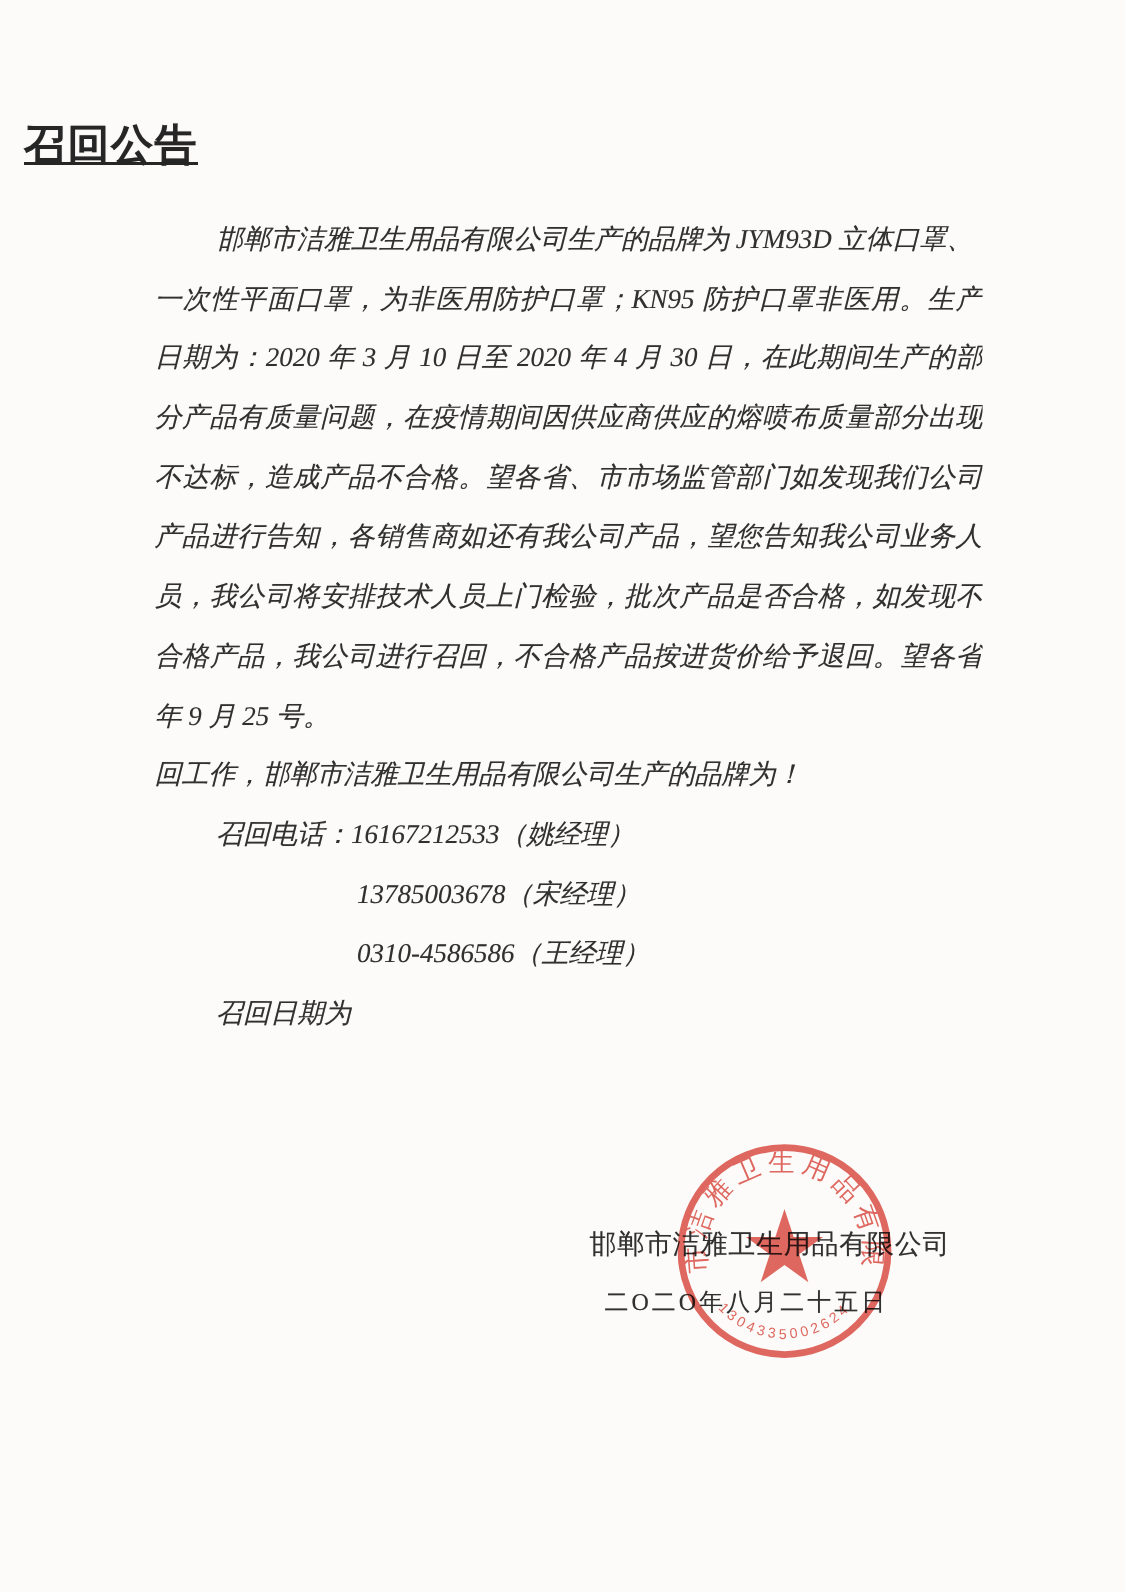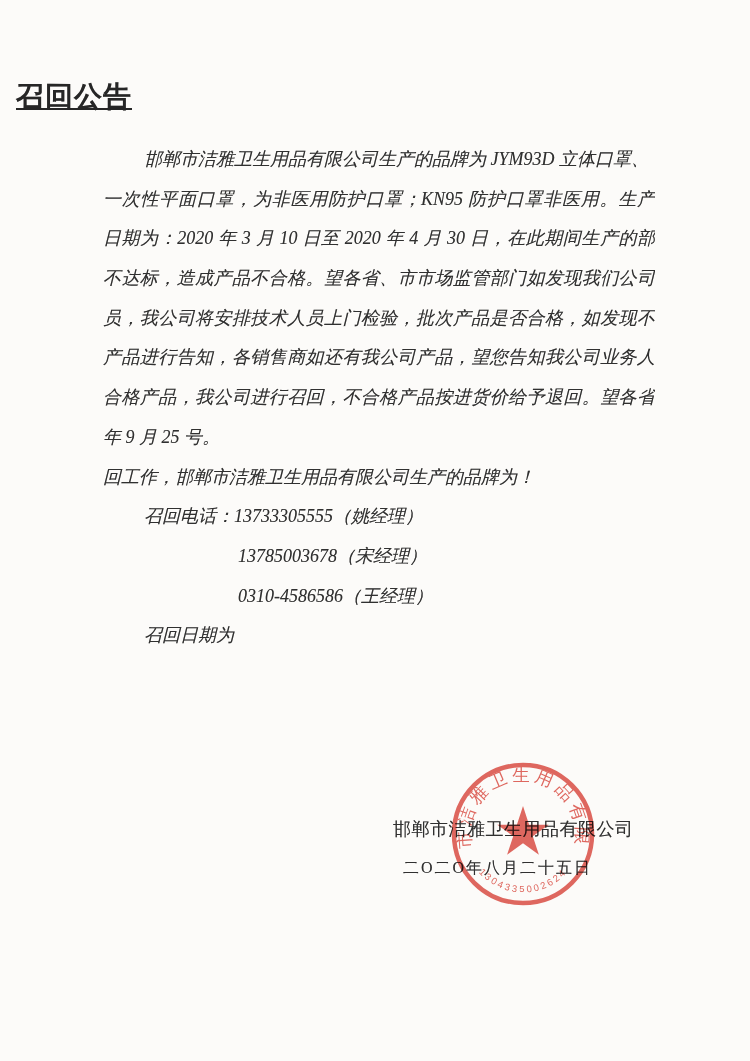--- a/index.html
+++ b/index.html
@@ -89,27 +89,28 @@
 <body>
 
 <div class="page">
 
   <div class="doc-title">召回公告</div>
 
   <div class="body-block">
     <div class="line indent">邯郸市洁雅卫生用品有限公司生产的品牌为 JYM93D 立体口罩、</div>
     <div class="line just">一次性平面口罩，为非医用防护口罩；KN95 防护口罩非医用。生产</div>
     <div class="line just">日期为：2020 年 3 月 10 日至 2020 年 4 月 30 日，在此期间生产的部</div>
+    <div class="line just">分产品有质量问题，在疫情期间因供应商供应的熔喷布质量部分出现</div>
     <div class="line just">不达标，造成产品不合格。望各省、市市场监管部门如发现我们公司</div>
+    <div class="line just">产品进行告知，各销售商如还有我公司产品，望您告知我公司业务人</div>
     <div class="line just">员，我公司将安排技术人员上门检验，批次产品是否合格，如发现不</div>
-    <div class="line just">产品进行告知，各销售商如还有我公司产品，望您告知我公司业务人</div>
     <div class="line just">合格产品，我公司进行召回，不合格产品按进货价给予退回。望各省</div>
     <div class="line">年 9 月 25 号。</div>
     <div class="line">回工作，邯郸市洁雅卫生用品有限公司生产的品牌为！</div>
-    <div class="line indent">召回电话：13733305555（姚经理）</div>
+    <div class="line indent">召回电话：16167212533（姚经理）</div>
     <div class="line phone-indent">13785003678（宋经理）</div>
     <div class="line phone-indent">0310-4586586（王经理）</div>
     <div class="line indent">召回日期为</div>
   </div>
 
   <div class="sig-company">邯郸市洁雅卫生用品有限公司</div>
   <div class="sig-date">二O二O年八月二十五日</div>
 
   <svg class="seal" viewBox="0 0 160 160" xmlns="http://www.w3.org/2000/svg">
     <defs>

